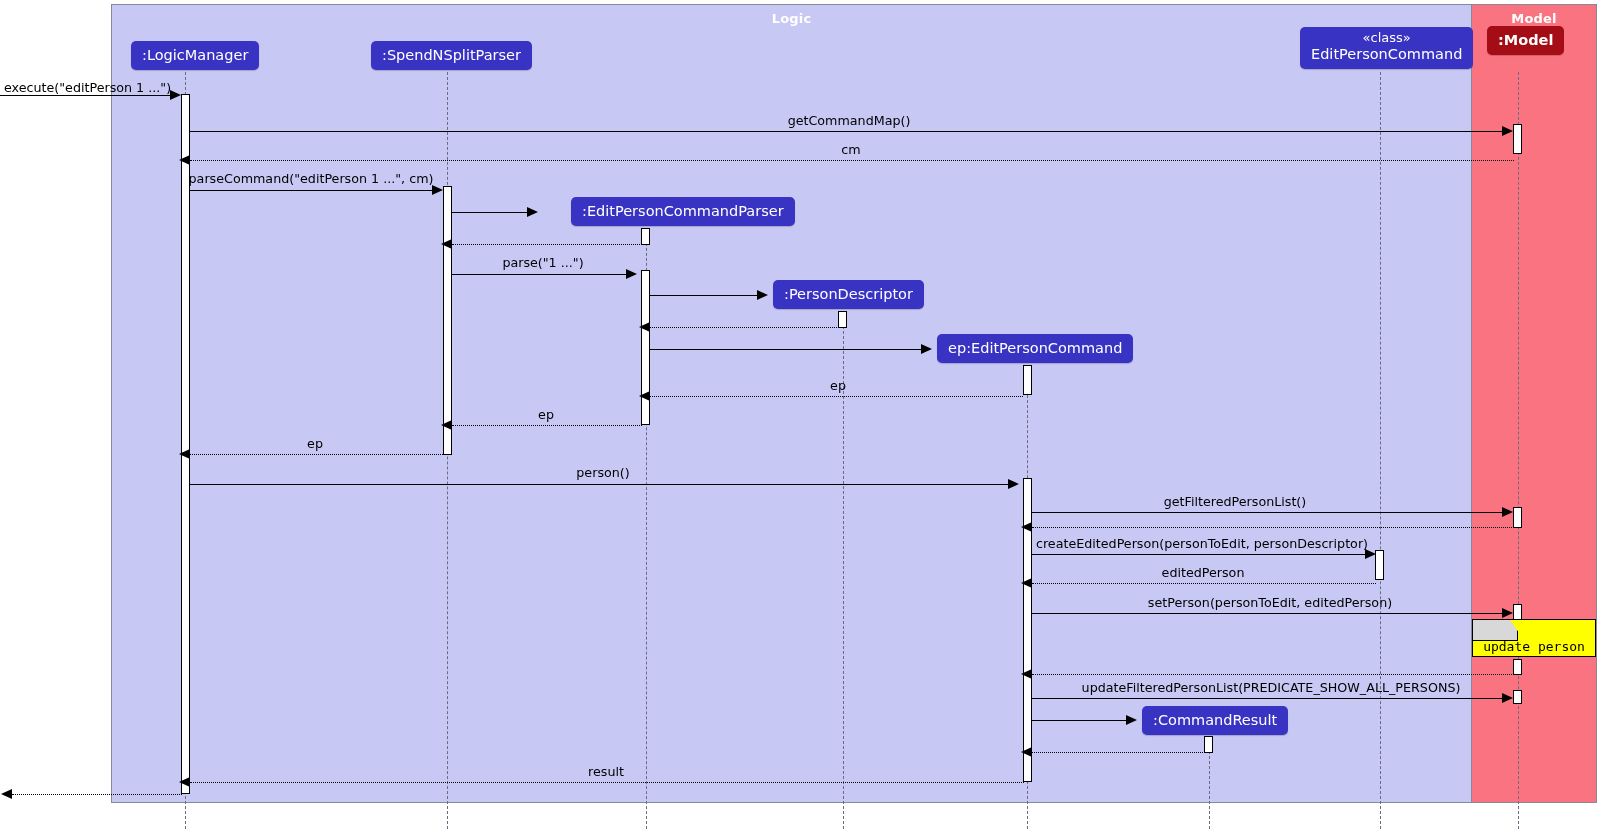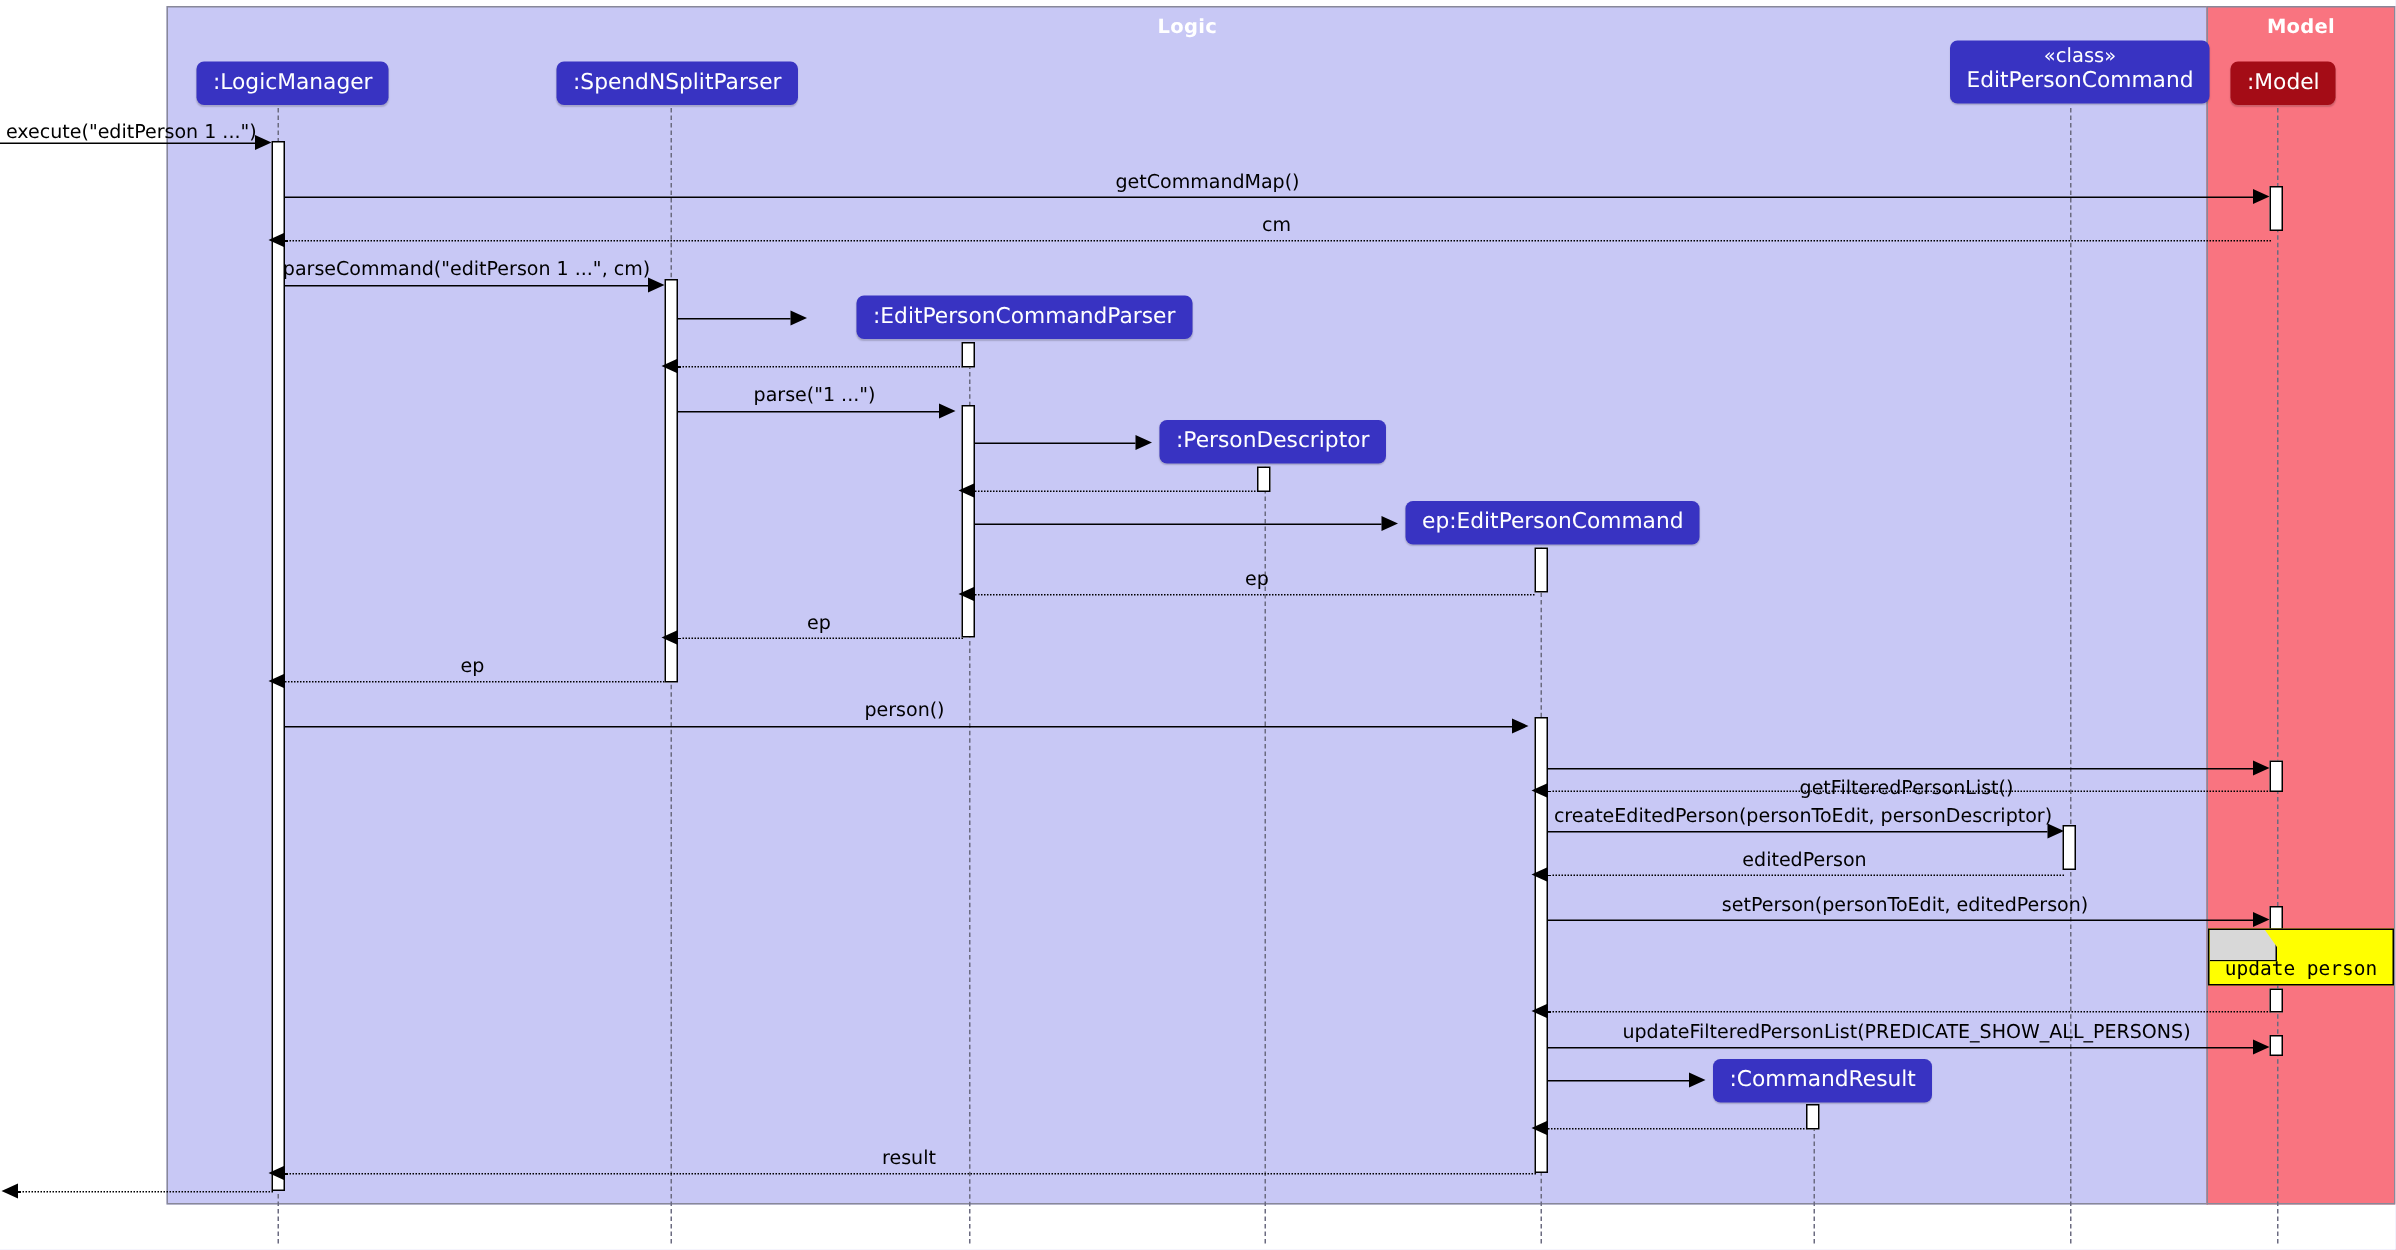--- a/index.html
+++ b/index.html
@@ -198,21 +198,21 @@
   <div class="participant" style="left:937px; top:334px;">
     <span>ep:EditPersonCommand</span>
   </div>
   <div class="participant" style="left:1142px; top:706px;">
     <span>:CommandResult</span>
   </div>
   <div class="participant" style="left:1300px; top:27px; padding-top:4px;">
     <span class="stereo">«class»</span>
     <span>EditPersonCommand</span>
   </div>
-  <div class="participant model-actor" style="left:1487px; top:41px;">
+  <div class="participant model-actor" style="left:1487px; top:26px;font-weight:bold;">
     <span>:Model</span>
   </div>
 
   <div class="activation" style="left:181px; top:94px; width:9px; height:700px;"></div>
   <div class="activation" style="left:443px; top:186px; width:9px; height:269px;"></div>
   <div class="activation" style="left:641px; top:228px; width:9px; height:17px;"></div>
   <div class="activation" style="left:641px; top:270px; width:9px; height:155px;"></div>
   <div class="activation" style="left:838px; top:311px; width:9px; height:17px;"></div>
   <div class="activation" style="left:1023px; top:365px; width:9px; height:30px;"></div>
   <div class="activation" style="left:1023px; top:478px; width:9px; height:304px;"></div>
@@ -223,21 +223,21 @@
   <div class="activation" style="left:1513px; top:604px; width:9px; height:16px;"></div>
   <div class="activation" style="left:1513px; top:659px; width:9px; height:16px;"></div>
   <div class="activation" style="left:1513px; top:690px; width:9px; height:14px;"></div>
 
   <div class="msg-line" style="left:0px; top:95px; width:170px;"></div>
   <div class="arrowhead right" style="left:170px; top:90px;"></div>
   <div class="msg-label" style="left:4px; top:82px;">execute("editPerson 1 ...")</div>
 
   <div class="msg-line" style="left:190px; top:131px; width:1313px;"></div>
   <div class="arrowhead right" style="left:1502px; top:126px;"></div>
-  <div class="msg-label center" style="left:805px; top:115px;text-align:right;">getCommandMap()</div>
+  <div class="msg-label center" style="left:849px; top:115px;text-align:right;">getCommandMap()</div>
 
   <div class="msg-line ret" style="left:190px; top:160px; width:1324px;"></div>
   <div class="arrowhead left" style="left:179px; top:155px;"></div>
   <div class="msg-label center" style="left:851px; top:144px;">cm</div>
 
   <div class="msg-line" style="left:190px; top:190px; width:242px;"></div>
   <div class="arrowhead right" style="left:432px; top:185px;"></div>
   <div class="msg-label center" style="left:311px; top:173px;">parseCommand("editPerson 1 ...", cm)</div>
 
   <div class="msg-line" style="left:452px; top:212px; width:75px;"></div>
@@ -270,21 +270,21 @@
   <div class="msg-line ret" style="left:190px; top:454px; width:253px;"></div>
   <div class="arrowhead left" style="left:179px; top:449px;"></div>
   <div class="msg-label center" style="left:315px; top:438px;">ep</div>
 
   <div class="msg-line" style="left:190px; top:484px; width:818px;"></div>
   <div class="arrowhead right" style="left:1008px; top:479px;"></div>
   <div class="msg-label center" style="left:603px; top:467px;">person()</div>
 
   <div class="msg-line" style="left:1032px; top:512px; width:471px;"></div>
   <div class="arrowhead right" style="left:1502px; top:507px;"></div>
-  <div class="msg-label center" style="left:1271px; top:496px;margin-top:23px;">getFilteredPersonList()</div>
+  <div class="msg-label center" style="left:1235px; top:496px;">getFilteredPersonList()</div>
 
   <div class="msg-line ret" style="left:1032px; top:527px; width:482px;"></div>
   <div class="arrowhead left" style="left:1021px; top:522px;"></div>
 
   <div class="msg-line" style="left:1032px; top:554px; width:333px;"></div>
   <div class="arrowhead right" style="left:1365px; top:549px;"></div>
   <div class="msg-label center" style="left:1202px; top:538px;">createEditedPerson(personToEdit, personDescriptor)</div>
 
   <div class="msg-line ret" style="left:1032px; top:583px; width:344px;"></div>
   <div class="arrowhead left" style="left:1021px; top:578px;"></div>

